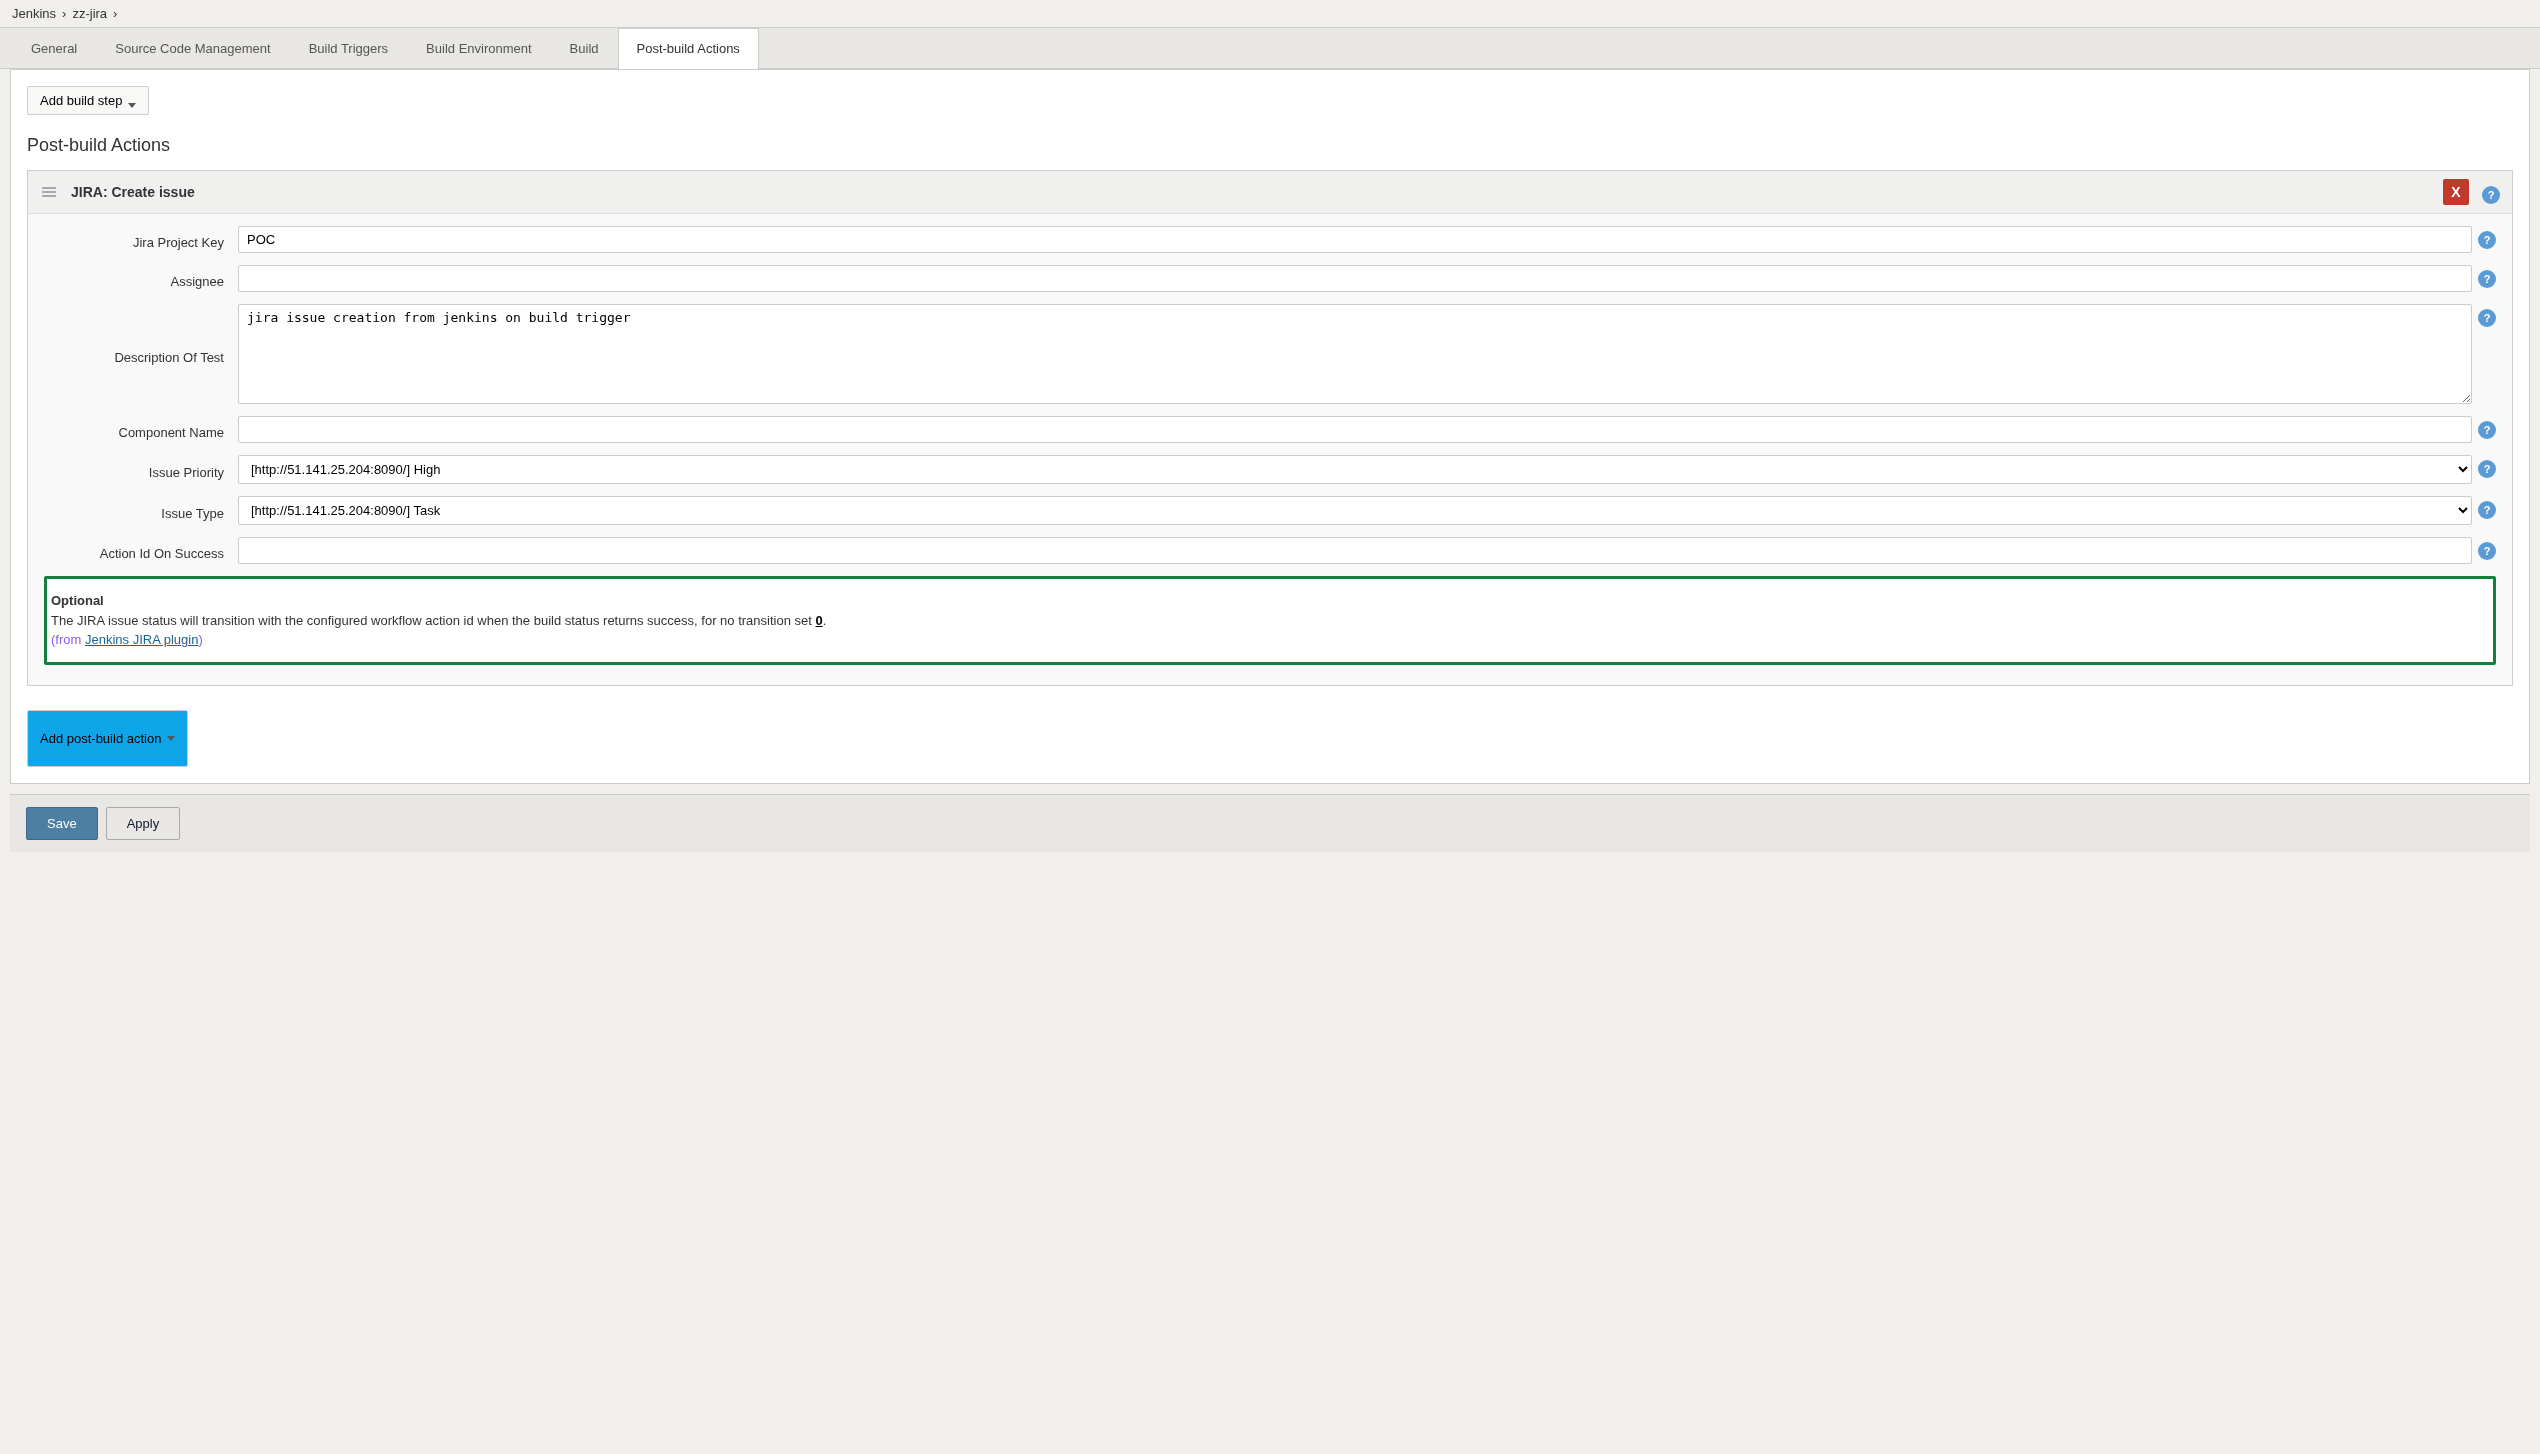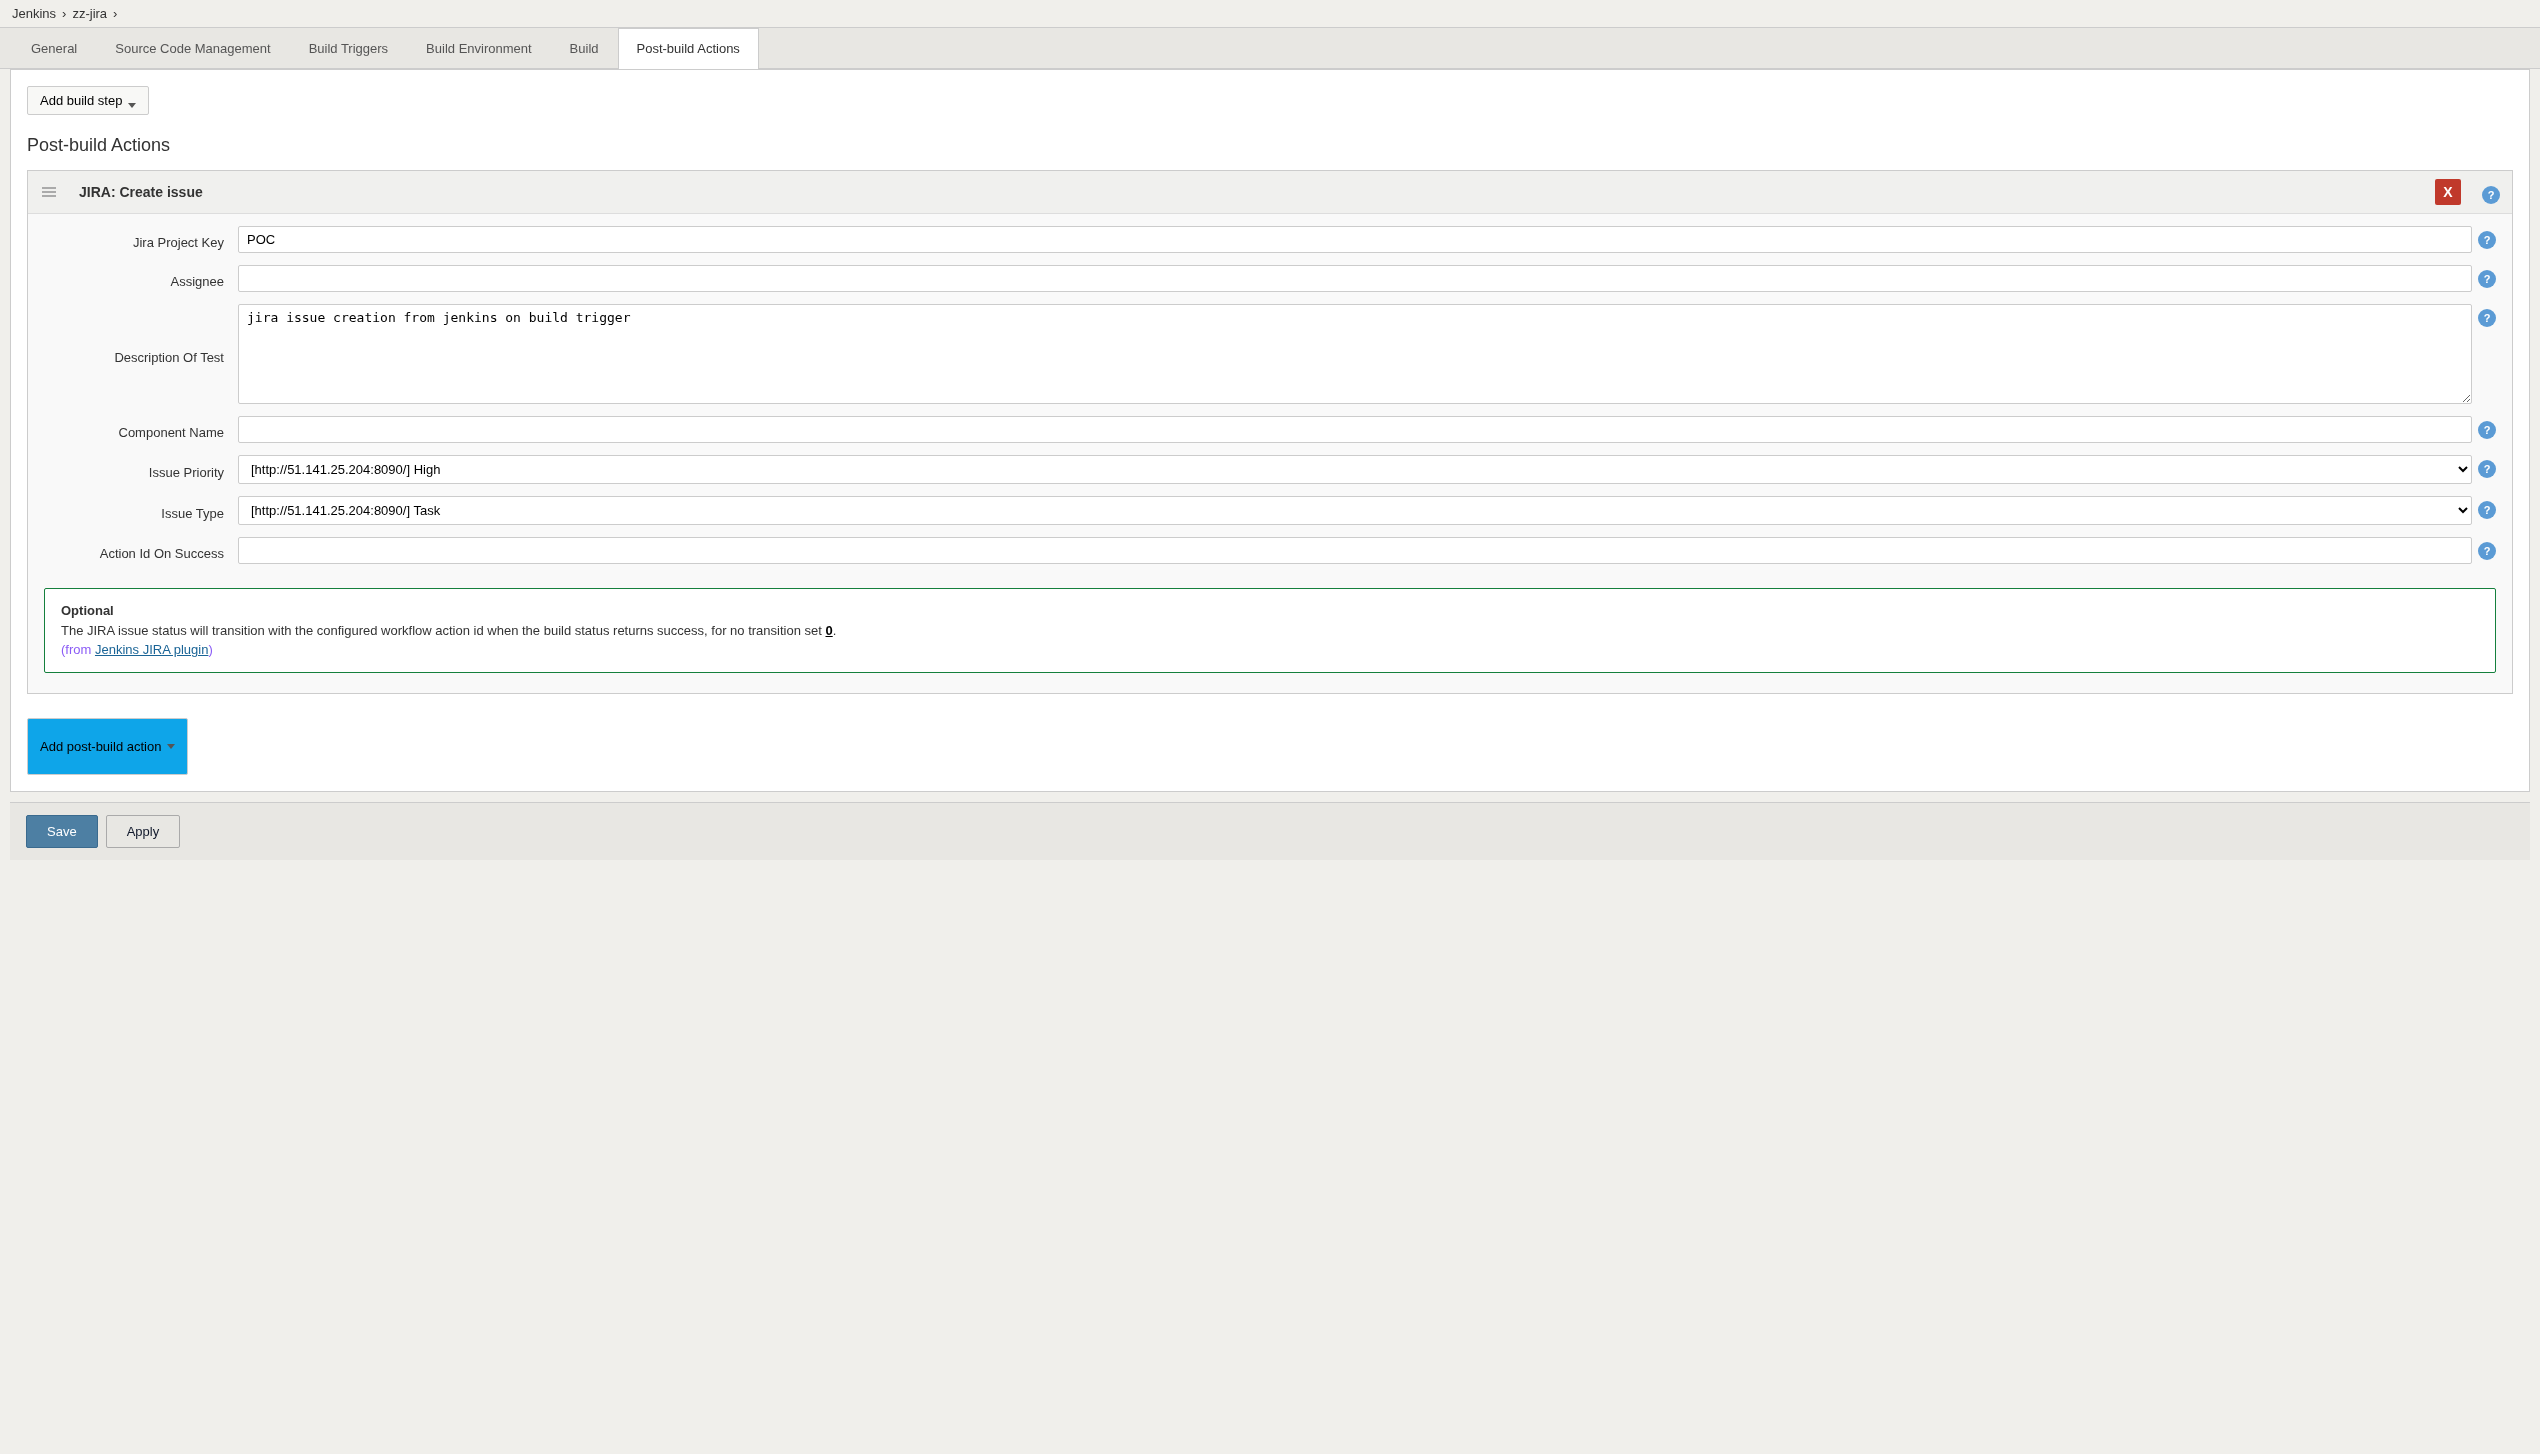--- a/index.html
+++ b/index.html
@@ -95,21 +95,21 @@
       background: #f9f9f9;
       position: relative;
       padding: 0;
       margin-bottom: 16px;
     }
 
     .jira-card-header {
       display: flex;
       align-items: center;
       padding: 8px 12px;
-      gap: 21px;
+      gap: 13px;
       border-bottom: 1px solid #ddd;
       background: #f0f0ee;
     }
 
     .drag-handle {
       display: flex;
       flex-direction: column;
       gap: 2px;
       cursor: grab;
       padding: 2px;
@@ -215,24 +215,24 @@
       display: flex;
       align-items: center;
       justify-content: center;
       cursor: pointer;
       flex-shrink: 0;
       margin-top: 5px;
     }
 
     
     .optional-box {
-      border: 1px solid #15803d;
-      background: #fff;
-      padding: 12px 16px;
-      margin: 24px 0 8px 0;
+      border: 3px solid #15803d;
+      background: #fff;
+      padding: 12px 4px;
+      margin: 12px 0 8px 0;
       font-size: 13px;
       line-height: 1.5;
       border-radius: 2px;
     }
     .optional-label {
       font-weight: bold;
     }
     .optional-text {
       color: #333;
     }

